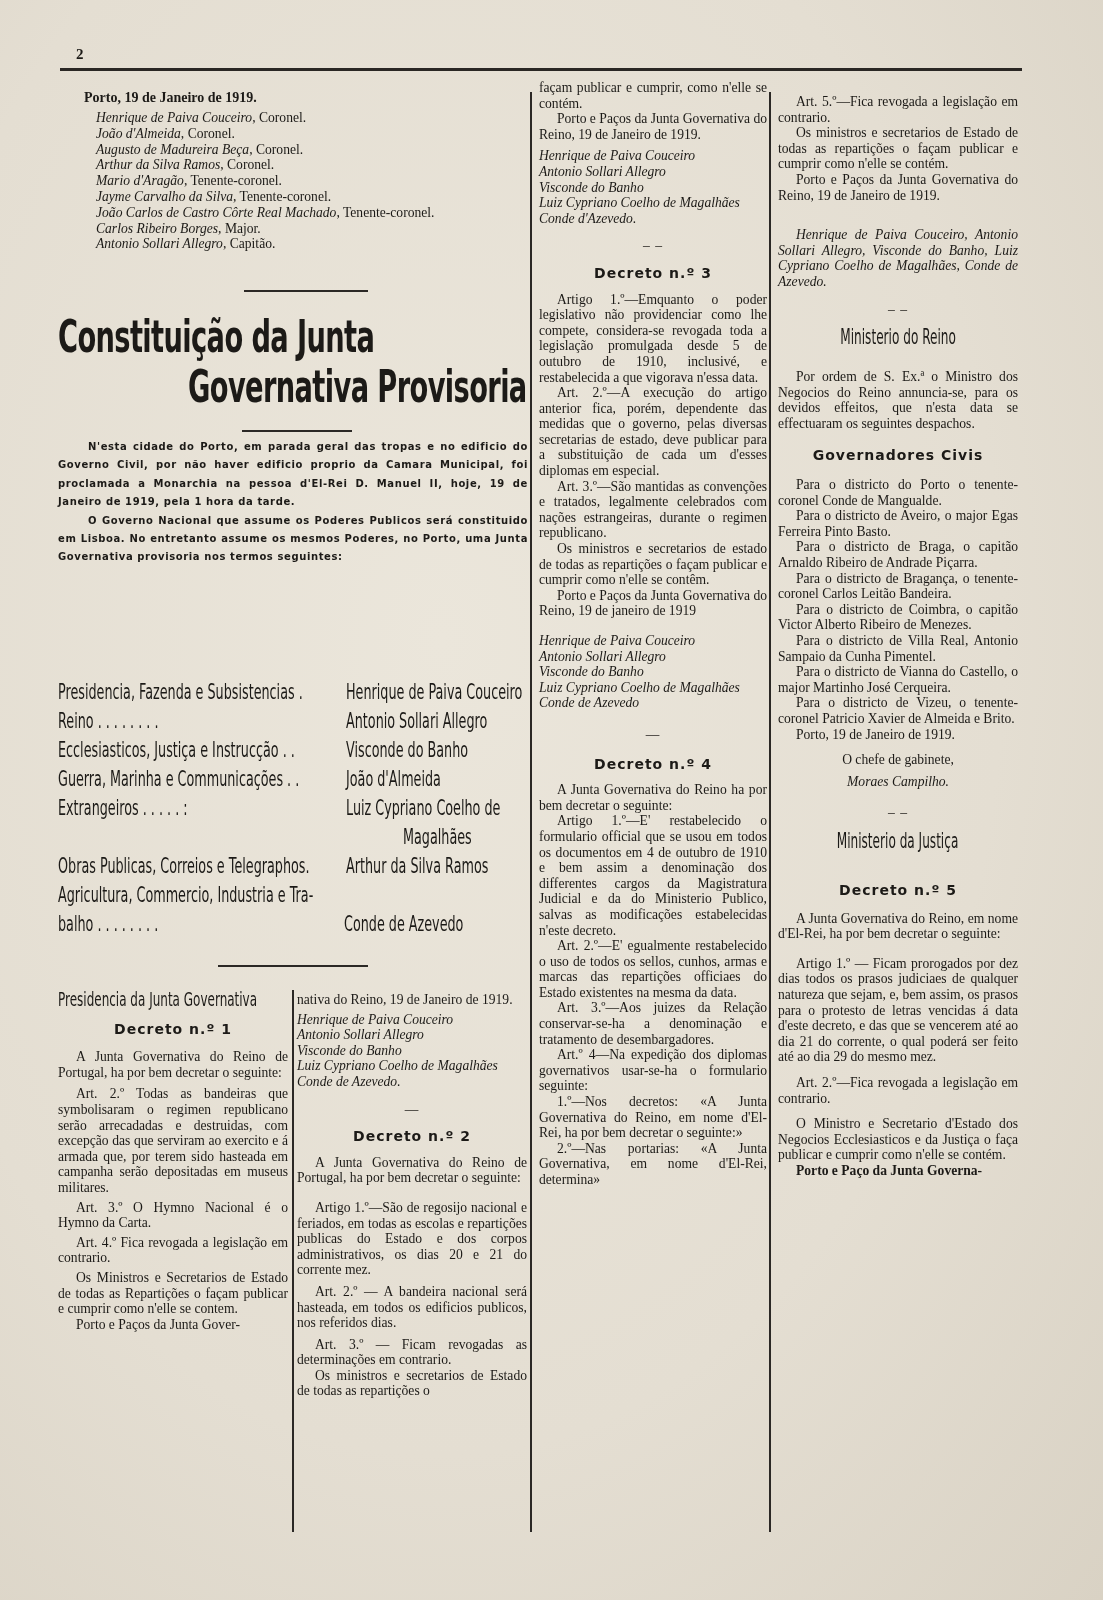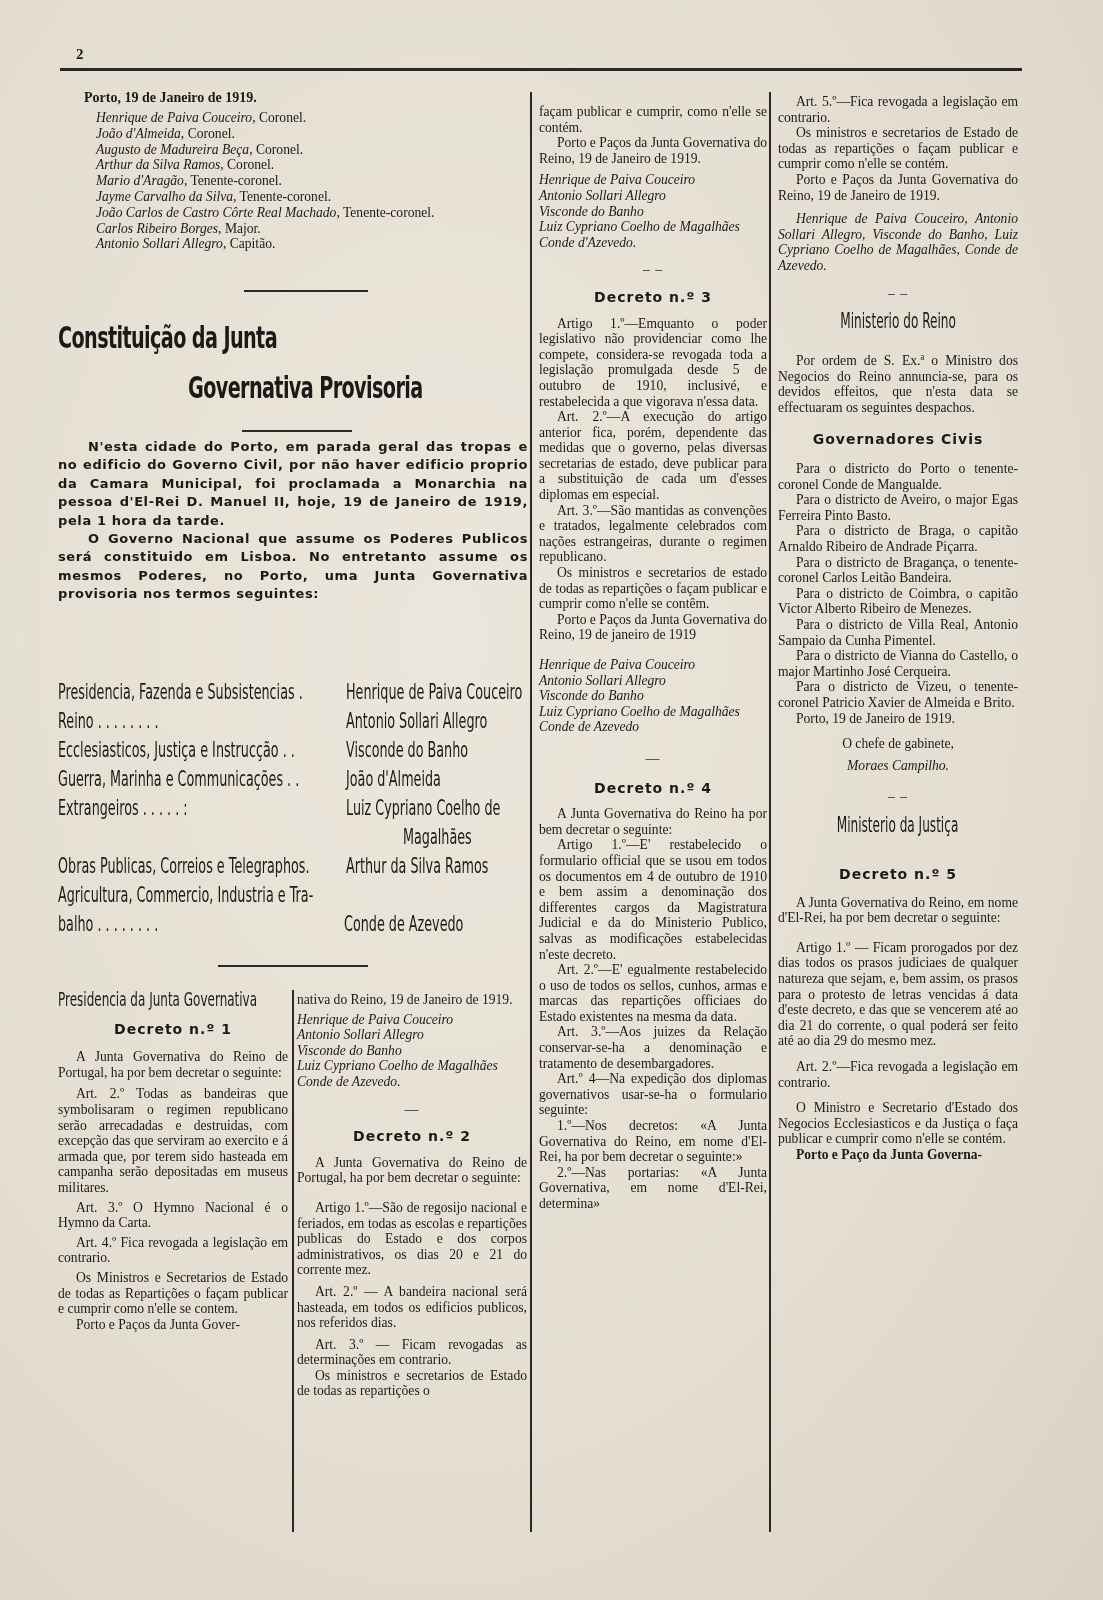--- a/index.html
+++ b/index.html
@@ -24,28 +24,28 @@
   .sig p { margin: 0; font-style: italic; }
   .vrule { position: absolute; width: 1.5px; background: #2b2825; }
   .hrule { position: absolute; height: 2px; background: #2b2825; }
   .dash { text-align: center; margin: 12px 0 !important; letter-spacing: 1px; }
   .decreto-h {
     font-family: "DejaVu Sans", sans-serif; font-weight: bold;
     font-size: 14px; text-align: center; letter-spacing: 1px;
   }
   .headline {
     left: 58px; top: 312px; font-family: "DejaVu Sans", sans-serif; font-weight: bold;
-    font-size: 31px; line-height: 50px; letter-spacing: -1px;
+    font-size: 44px; line-height: 50px; letter-spacing: -1px;
   }
   .headline .l1 { transform: scaleX(0.62); transform-origin: left top; white-space: nowrap; }
   .headline .l2 { transform: scaleX(0.62); transform-origin: left top; white-space: nowrap; margin-left: 130px; }
   .proclamation {
     left: 58px; top: 438px; width: 470px;
     font-family: "DejaVu Sans", sans-serif; font-weight: bold;
-    font-size: 13px; line-height: 18.4px; text-align: justify; letter-spacing: 0.6px;
+    font-size: 10px; line-height: 18.4px; text-align: justify; letter-spacing: 0.6px;
   }
   .proclamation p { margin: 0; text-indent: 30px; }
   .min-table {
     left: 58px; top: 677px; width: 470px;
     font-family: "DejaVu Sans", sans-serif; font-size: 22px; line-height: 29px;
   }
   .min-row { position: relative; height: 29px; }
   .min-row.tall { height: 58px; }
   .min-row .dept, .min-row .min { position: absolute; top: 0; white-space: nowrap; transform: scaleX(0.58); transform-origin: left top; }
   .min-row .min { left: 288px; }
@@ -155,21 +155,21 @@
     </div>
     <p class="dash">—</p>
     <p class="decreto-h">Decreto n.º 2</p>
     <p class="indent" style="margin-top:10px;">A Junta Governativa do Reino de Portugal, ha por bem decretar o seguinte:</p>
     <p class="indent" style="margin-top:14px;">Artigo 1.º—São de regosijo nacional e feriados, em todas as escolas e repartições publicas do Estado e dos corpos administrativos, os dias 20 e 21 do corrente mez.</p>
     <p class="indent" style="margin-top:6px;">Art. 2.º — A bandeira nacional será hasteada, em todos os edificios publicos, nos referidos dias.</p>
     <p class="indent" style="margin-top:6px;">Art. 3.º — Ficam revogadas as determinações em contrario.</p>
     <p class="indent">Os ministros e secretarios de Estado de todas as repartições o</p>
   </div>
 
-  <div class="col" style="left:539px; top:104px; width:228px;">
+  <div class="col" style="left:539px; top:80px; width:228px;">
     <p>façam publicar e cumprir, como n'elle se contém.</p>
     <p class="indent">Porto e Paços da Junta Governativa do Reino, 19 de Janeiro de 1919.</p>
     <div class="sig" style="margin-top:6px;">
       <p>Henrique de Paiva Couceiro</p>
       <p>Antonio Sollari Allegro</p>
       <p>Visconde do Banho</p>
       <p>Luiz Cypriano Coelho de Magalhães</p>
       <p>Conde d'Azevedo.</p>
     </div>
     <p class="dash">– –</p>
@@ -194,21 +194,21 @@
     <p class="indent">Art. 3.º—Aos juizes da Relação conservar-se-ha a denominação e tratamento de desembargadores.</p>
     <p class="indent">Art.º 4—Na expedição dos diplomas governativos usar-se-ha o formulario seguinte:</p>
     <p class="indent">1.º—Nos decretos: «A Junta Governativa do Reino, em nome d'El-Rei, ha por bem decretar o seguinte:»</p>
     <p class="indent">2.º—Nas portarias: «A Junta Governativa, em nome d'El-Rei, determina»</p>
   </div>
 
   <div class="col" style="left:778px; top:94px; width:240px;">
     <p class="indent">Art. 5.º—Fica revogada a legislação em contrario.</p>
     <p class="indent">Os ministros e secretarios de Estado de todas as repartições o façam publicar e cumprir como n'elle se contém.</p>
     <p class="indent">Porto e Paços da Junta Governativa do Reino, 19 de Janeiro de 1919.</p>
-    <p class="indent it" style="margin-top:8px;">Henrique de Paiva Couceiro, Antonio Sollari Allegro, Visconde do Banho, Luiz Cypriano Coelho de Magalhães, Conde de Azevedo.</p>
+    <p class="indent it" style="margin-top:24px;">Henrique de Paiva Couceiro, Antonio Sollari Allegro, Visconde do Banho, Luiz Cypriano Coelho de Magalhães, Conde de Azevedo.</p>
     <p class="dash">– –</p>
     <div style="text-align:center; height:26px; margin-top:8px;">
       <span class="section-title" style="font-size:22px; display:inline-block; transform-origin:center top; transform:scaleX(0.55);">Ministerio do Reino</span>
     </div>
     <p class="indent" style="margin-top:14px;">Por ordem de S. Ex.ª o Ministro dos Negocios do Reino annuncia-se, para os devidos effeitos, que n'esta data se effectuaram os seguintes despachos.</p>
     <p class="decreto-h" style="margin:16px 0 14px;">Governadores Civis</p>
     <p class="indent">Para o districto do Porto o tenente-coronel Conde de Mangualde.</p>
     <p class="indent">Para o districto de Aveiro, o major Egas Ferreira Pinto Basto.</p>
     <p class="indent">Para o districto de Braga, o capitão Arnaldo Ribeiro de Andrade Piçarra.</p>
     <p class="indent">Para o districto de Bragança, o tenente-coronel Carlos Leitão Bandeira.</p>

